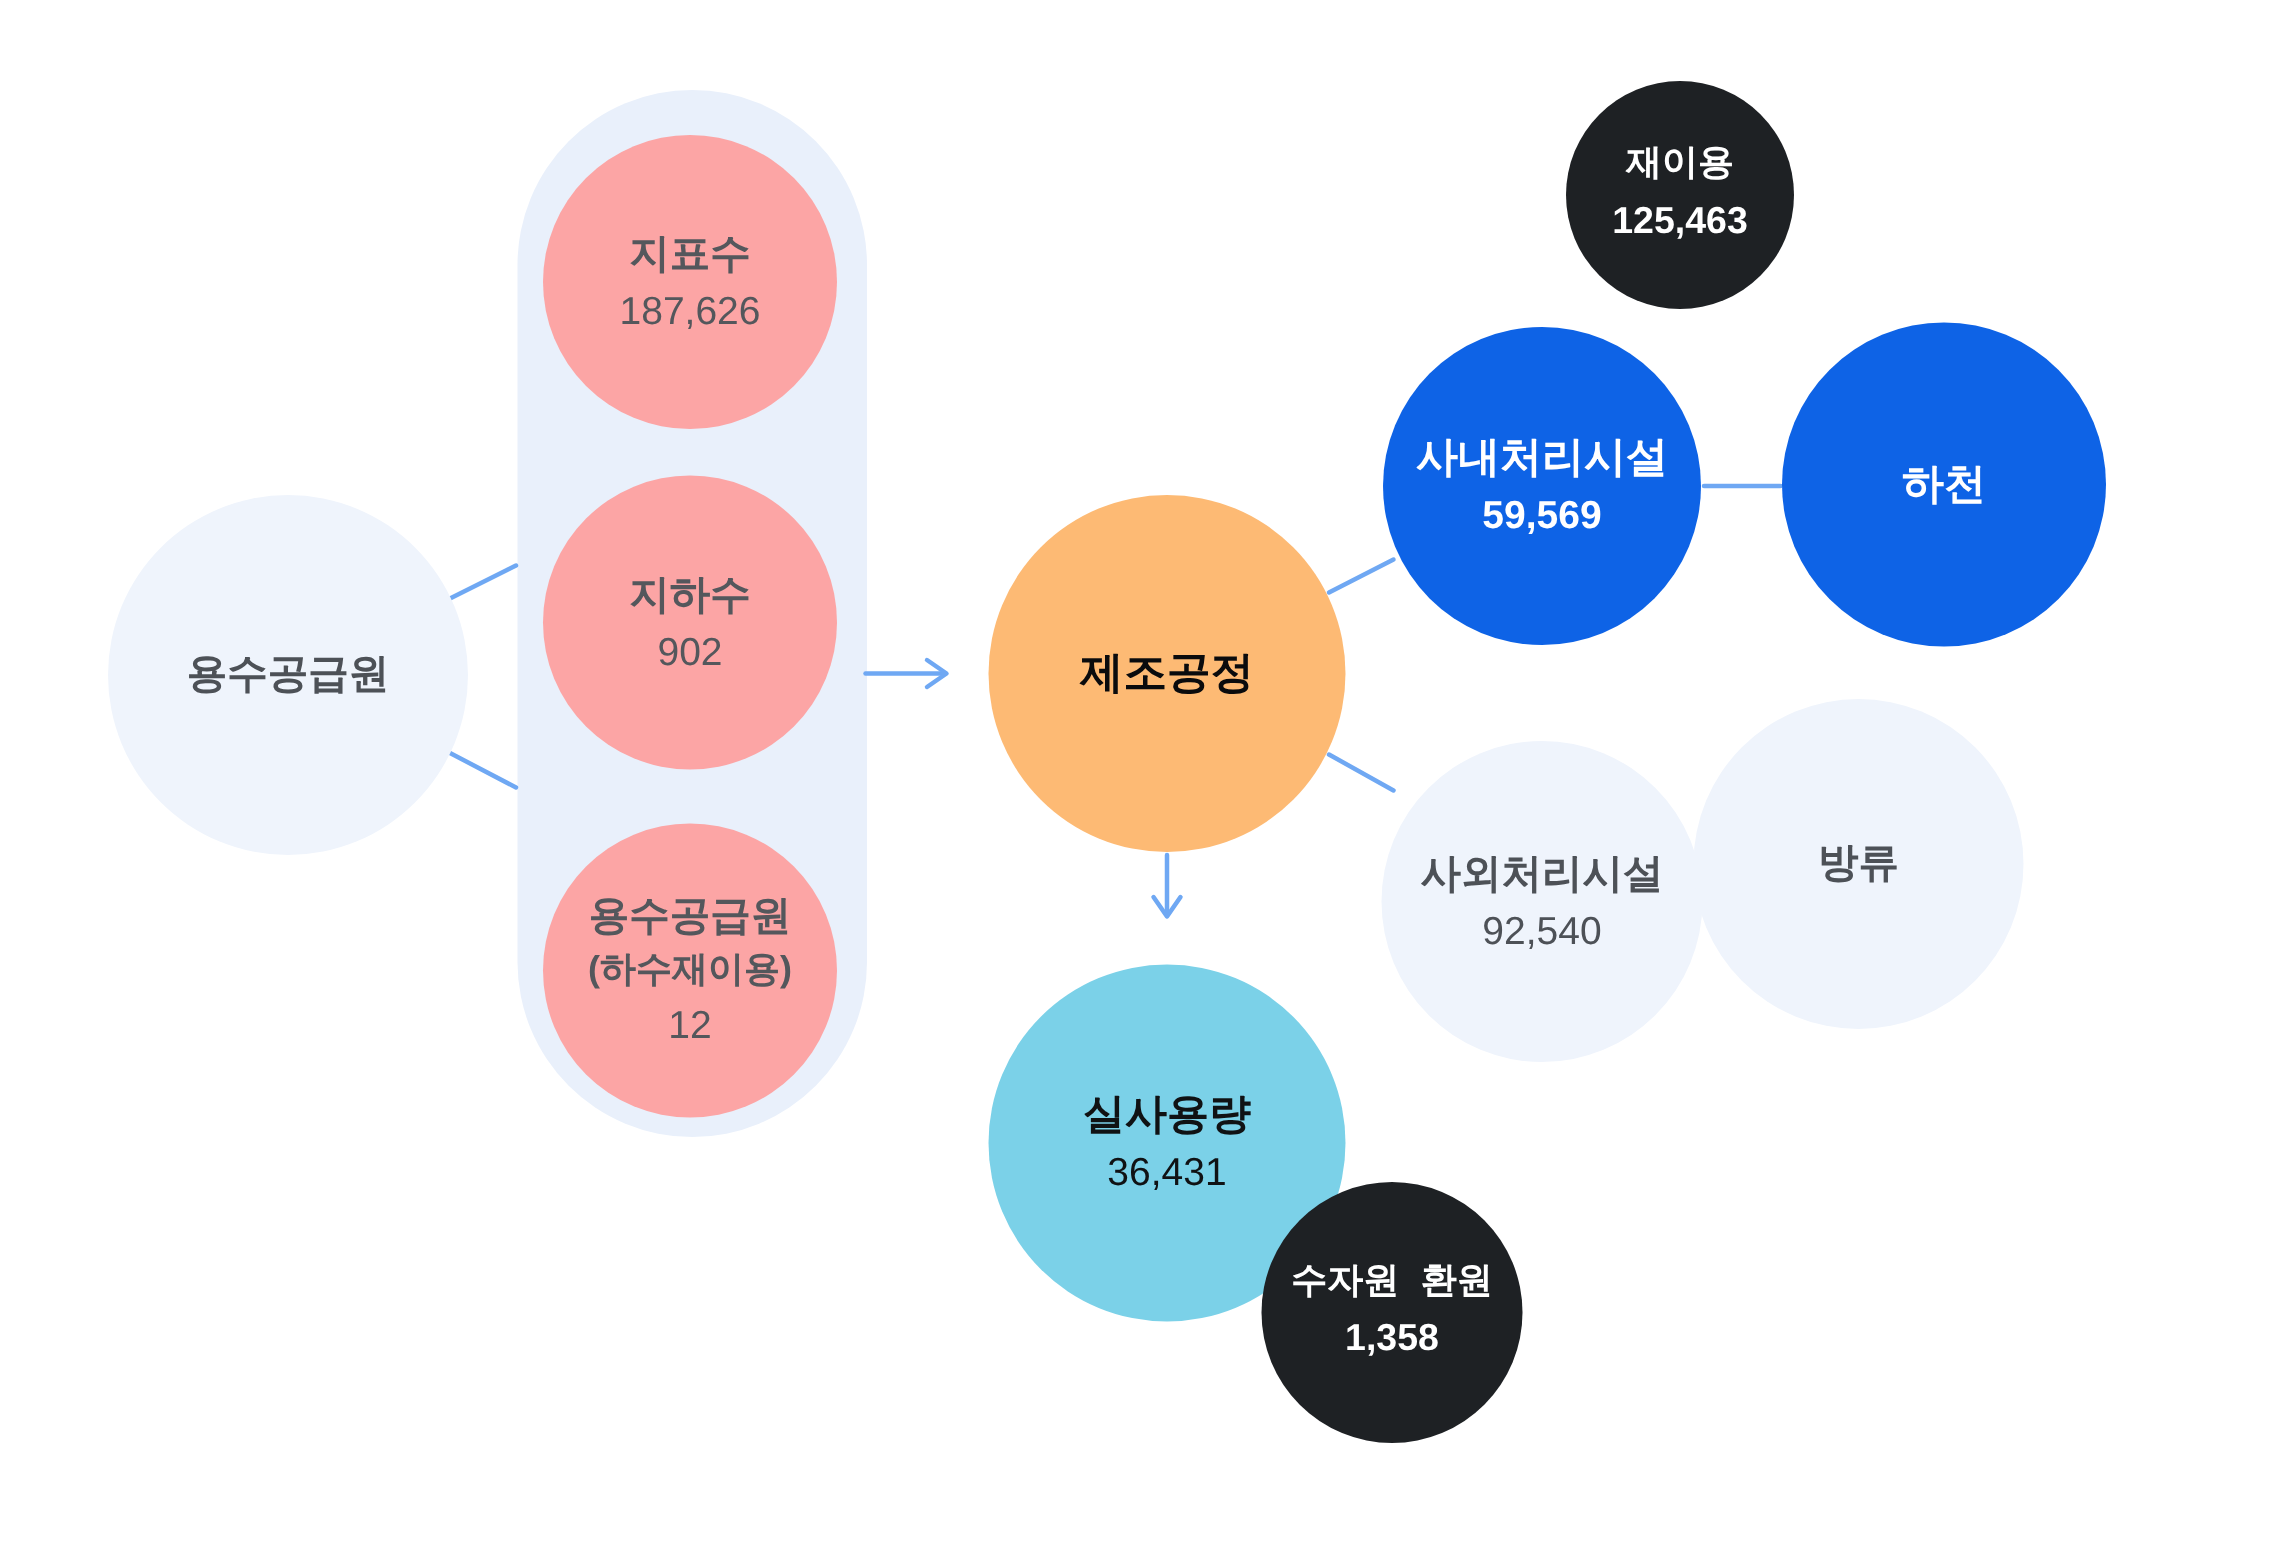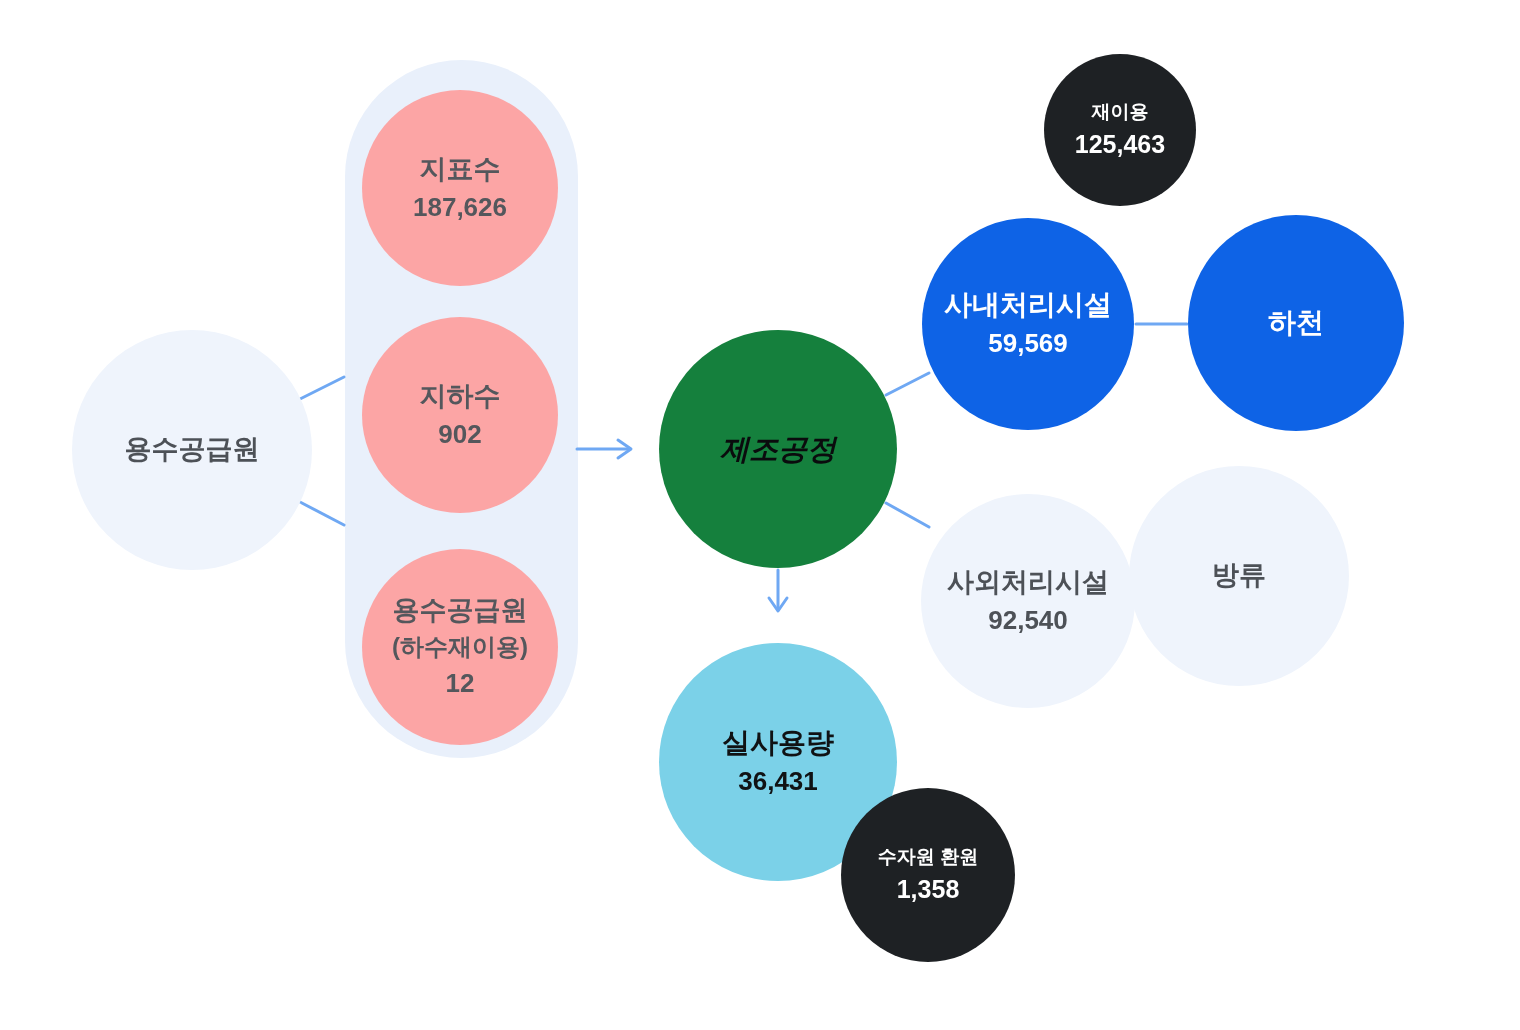--- a/index.html
+++ b/index.html
@@ -36,46 +36,46 @@
     border-radius: 50%;
     display: flex;
     flex-direction: column;
     align-items: center;
     justify-content: center;
     text-align: center;
     line-height: 1.45;
   }
   .node .lbl  { font-size: 27px; font-weight: 700; }
   .node .sub  { font-size: 24px; font-weight: 700; }
-  .node .val  { font-size: 26px; font-weight: 700; }
+  .node .val  { font-size: 26px; font-weight: 400; }
 
   
   .light { background: #eff4fc; color: #4d5157; }
   .white { background: #fca5a5; color: #54575c; }
-  .process-blue { background: #15803d; color: #0a0b0d; font-style: italic; }
+  .process-blue { background: #fdba74; color: #0a0b0d; }
   .bright-blue  { background: #0e63e6; color: #ffffff; }
   .cyan  { background: #7bd1e8; color: #101214; }
   .dark  { background: #1e2124; color: #ffffff; }
 
   
   .n-source   { left: 72px;  top: 330px; width: 240px; height: 240px; }
   .n-surface  { left: 362px; top: 90px;  width: 196px; height: 196px; }
   .n-ground   { left: 362px; top: 317px; width: 196px; height: 196px; }
   .n-sewage   { left: 362px; top: 549px; width: 196px; height: 196px; }
   .n-process  { left: 659px; top: 330px; width: 238px; height: 238px; }
   .n-reuse    { left: 1044px; top: 54px; width: 152px; height: 152px; }
   .n-internal { left: 922px; top: 218px; width: 212px; height: 212px; }
   .n-river    { left: 1188px; top: 215px; width: 216px; height: 216px; }
   .n-external { left: 921px; top: 494px; width: 214px; height: 214px; }
   .n-discharge{ left: 1129px; top: 466px; width: 220px; height: 220px; }
   .n-actual   { left: 659px; top: 643px; width: 238px; height: 238px; }
   .n-return   { left: 841px; top: 788px; width: 174px; height: 174px; z-index: 3; }
 
   .n-process .lbl { font-size: 29px; }
-  .n-reuse .lbl, .n-return .lbl { font-size: 19px; }
+  .n-reuse .lbl, .n-return .lbl { font-size: 24px; font-family: Liberation Mono, monospace; }
   .n-reuse .val, .n-return .val { font-size: 25px; font-weight: 600; }
   .n-internal .lbl, .n-river .lbl { font-size: 28px; }
   .n-internal .val { font-weight: 700; text-align: center; }
   .n-actual .lbl { font-size: 28px; }
 </style>
 </head>
 <body>
 
 <div class="canvas">
 

